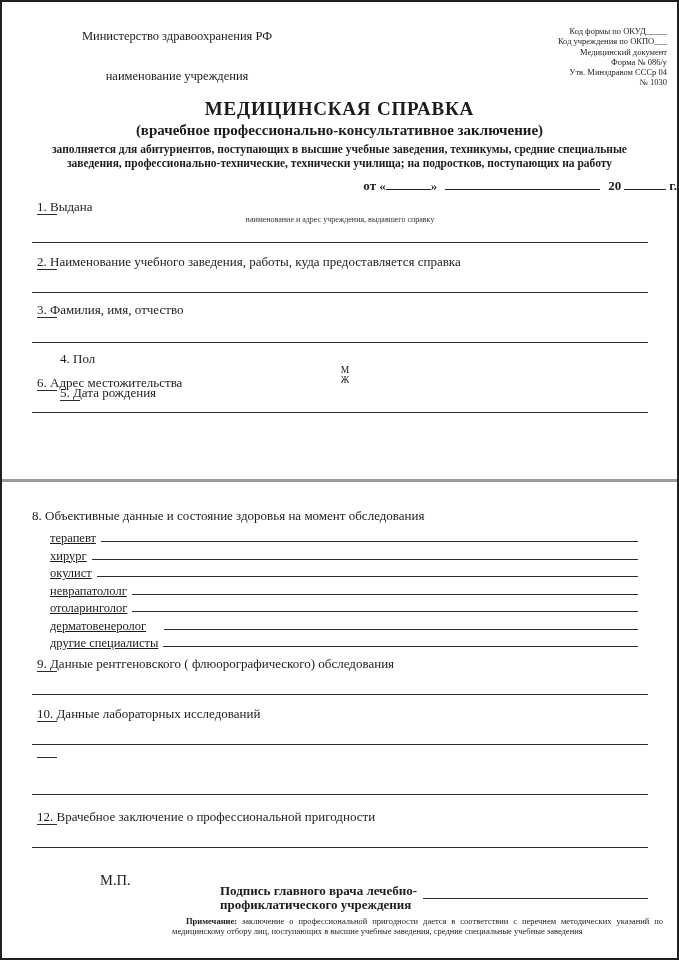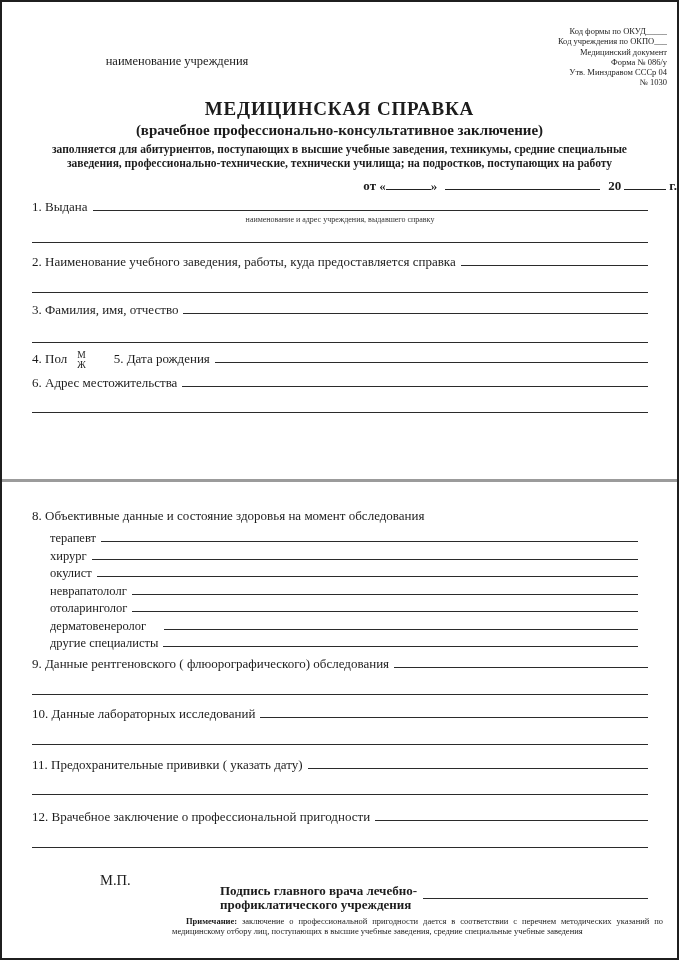--- a/index.html
+++ b/index.html
@@ -7,53 +7,54 @@
     position:relative;
     width:679px; height:960px;
     margin:0 auto;
     background:#ffffff;
     border:2px solid #1f1f1f;
     box-sizing:border-box;
     font-family:"Liberation Serif", serif;
     color:#1c1c1c;
     overflow:hidden;
   }
-  .abs { position:absolute; left:30px; right:29px; }
+  .abs { position:absolute; left:30px; right:29px;flex-direction:column; }
   .row { display:flex; align-items:baseline; font-size:13px; line-height:15px; white-space:nowrap; }
   .row .lbl { flex:0 0 auto; }
   .line { flex:1 1 auto; border-bottom:1px solid #2b2b2b; margin-left:5px; min-width:20px; }
   .rule { position:absolute; left:30px; right:29px; border-bottom:1px solid #2b2b2b; height:0; }
   .hdr-left { position:absolute; left:30px; top:27px; width:290px; text-align:center; font-size:12.5px; }
   .hdr-left .l2 { margin-top:25px; }
   .hdr-right { position:absolute; right:10px; top:24px; text-align:right; font-size:8.5px; line-height:10.3px; }
   .title-main { position:absolute; left:0; right:0; top:96px; text-align:center; font-size:19px; font-weight:bold; letter-spacing:0.8px; }
   .title-sub { position:absolute; left:0; right:0; top:120px; text-align:center; font-size:15px; font-weight:bold; }
   .title-desc { position:absolute; left:0; right:0; top:140px; text-align:center; font-size:11.5px; font-weight:bold; line-height:14px; }
   .date-row { position:absolute; left:0; right:0; top:176px; text-align:right; font-size:13px; font-weight:bold; }
   .ul { display:inline-block; border-bottom:1px solid #222; height:1px; vertical-align:baseline; }
   .caption { position:absolute; left:30px; right:29px; text-align:center; font-size:8px; color:#333; }
   .sep-thick { position:absolute; left:0; right:0; top:477px; height:3px; background:#9b9b9b; }
-  .spec-list { position:absolute; left:48px; right:39px; top:528px; }
+  .spec-list { position:absolute; left:48px; right:39px; top:528px;text-decoration:underline; }
   .spec-row { display:flex; align-items:baseline; font-size:12.5px; line-height:17.5px; }
   .mf { display:inline-flex; flex-direction:column; font-size:9.5px; line-height:9.5px; margin-left:10px; align-self:center; font-weight:normal; }
   .gap28 { margin-left:28px; }
   .sign1 { position:absolute; left:218px; right:29px; font-weight:bold; font-size:13px; }
   .stamp { position:absolute; left:98px; top:870px; font-size:14.5px; }
   .sign2 { position:absolute; left:218px; right:29px; top:882px; display:flex; align-items:center; }
   .sign2 .txt { font-weight:bold; font-size:13px; line-height:14px; flex:0 0 auto; }
   .sign2 .line { align-self:center; margin-left:6px; }
   .note { position:absolute; left:170px; right:14px; top:914px; font-size:8.5px; line-height:10px; text-align:justify; text-indent:14px; }
   .note b { font-weight:bold; }
 </style>
 </head>
 <body>
 
 <div class="page">
 
   <div class="hdr-left">
+    <div>Министерство здравоохранения РФ</div>
     <div class="l2">наименование учреждения</div>
   </div>
 
   <div class="hdr-right">
     <div>Код формы по ОКУД_____</div>
     <div>Код учреждения по ОКПО___</div>
     <div>Медицинский документ</div>
     <div>Форма № 086/у</div>
     <div>Утв. Минздравом СССр 04</div>
     <div>№ 1030</div>
@@ -146,21 +147,20 @@
   </div>
   <div class="rule" style="top:692px"></div>
 
   <div class="row abs" style="top:704px">
     <span class="lbl">10. Данные лабораторных исследований</span>
     <span class="line"></span>
   </div>
   <div class="rule" style="top:742px"></div>
 
   <div class="row abs" style="top:755px">
-    <span class="lbl">11. Предохранительные прививки ( указать дату)</span>
     <span class="line"></span>
   </div>
   <div class="rule" style="top:792px"></div>
 
   <div class="row abs" style="top:807px">
     <span class="lbl">12. Врачебное заключение о профессиональной пригодности</span>
     <span class="line"></span>
   </div>
   <div class="rule" style="top:845px"></div>
 

